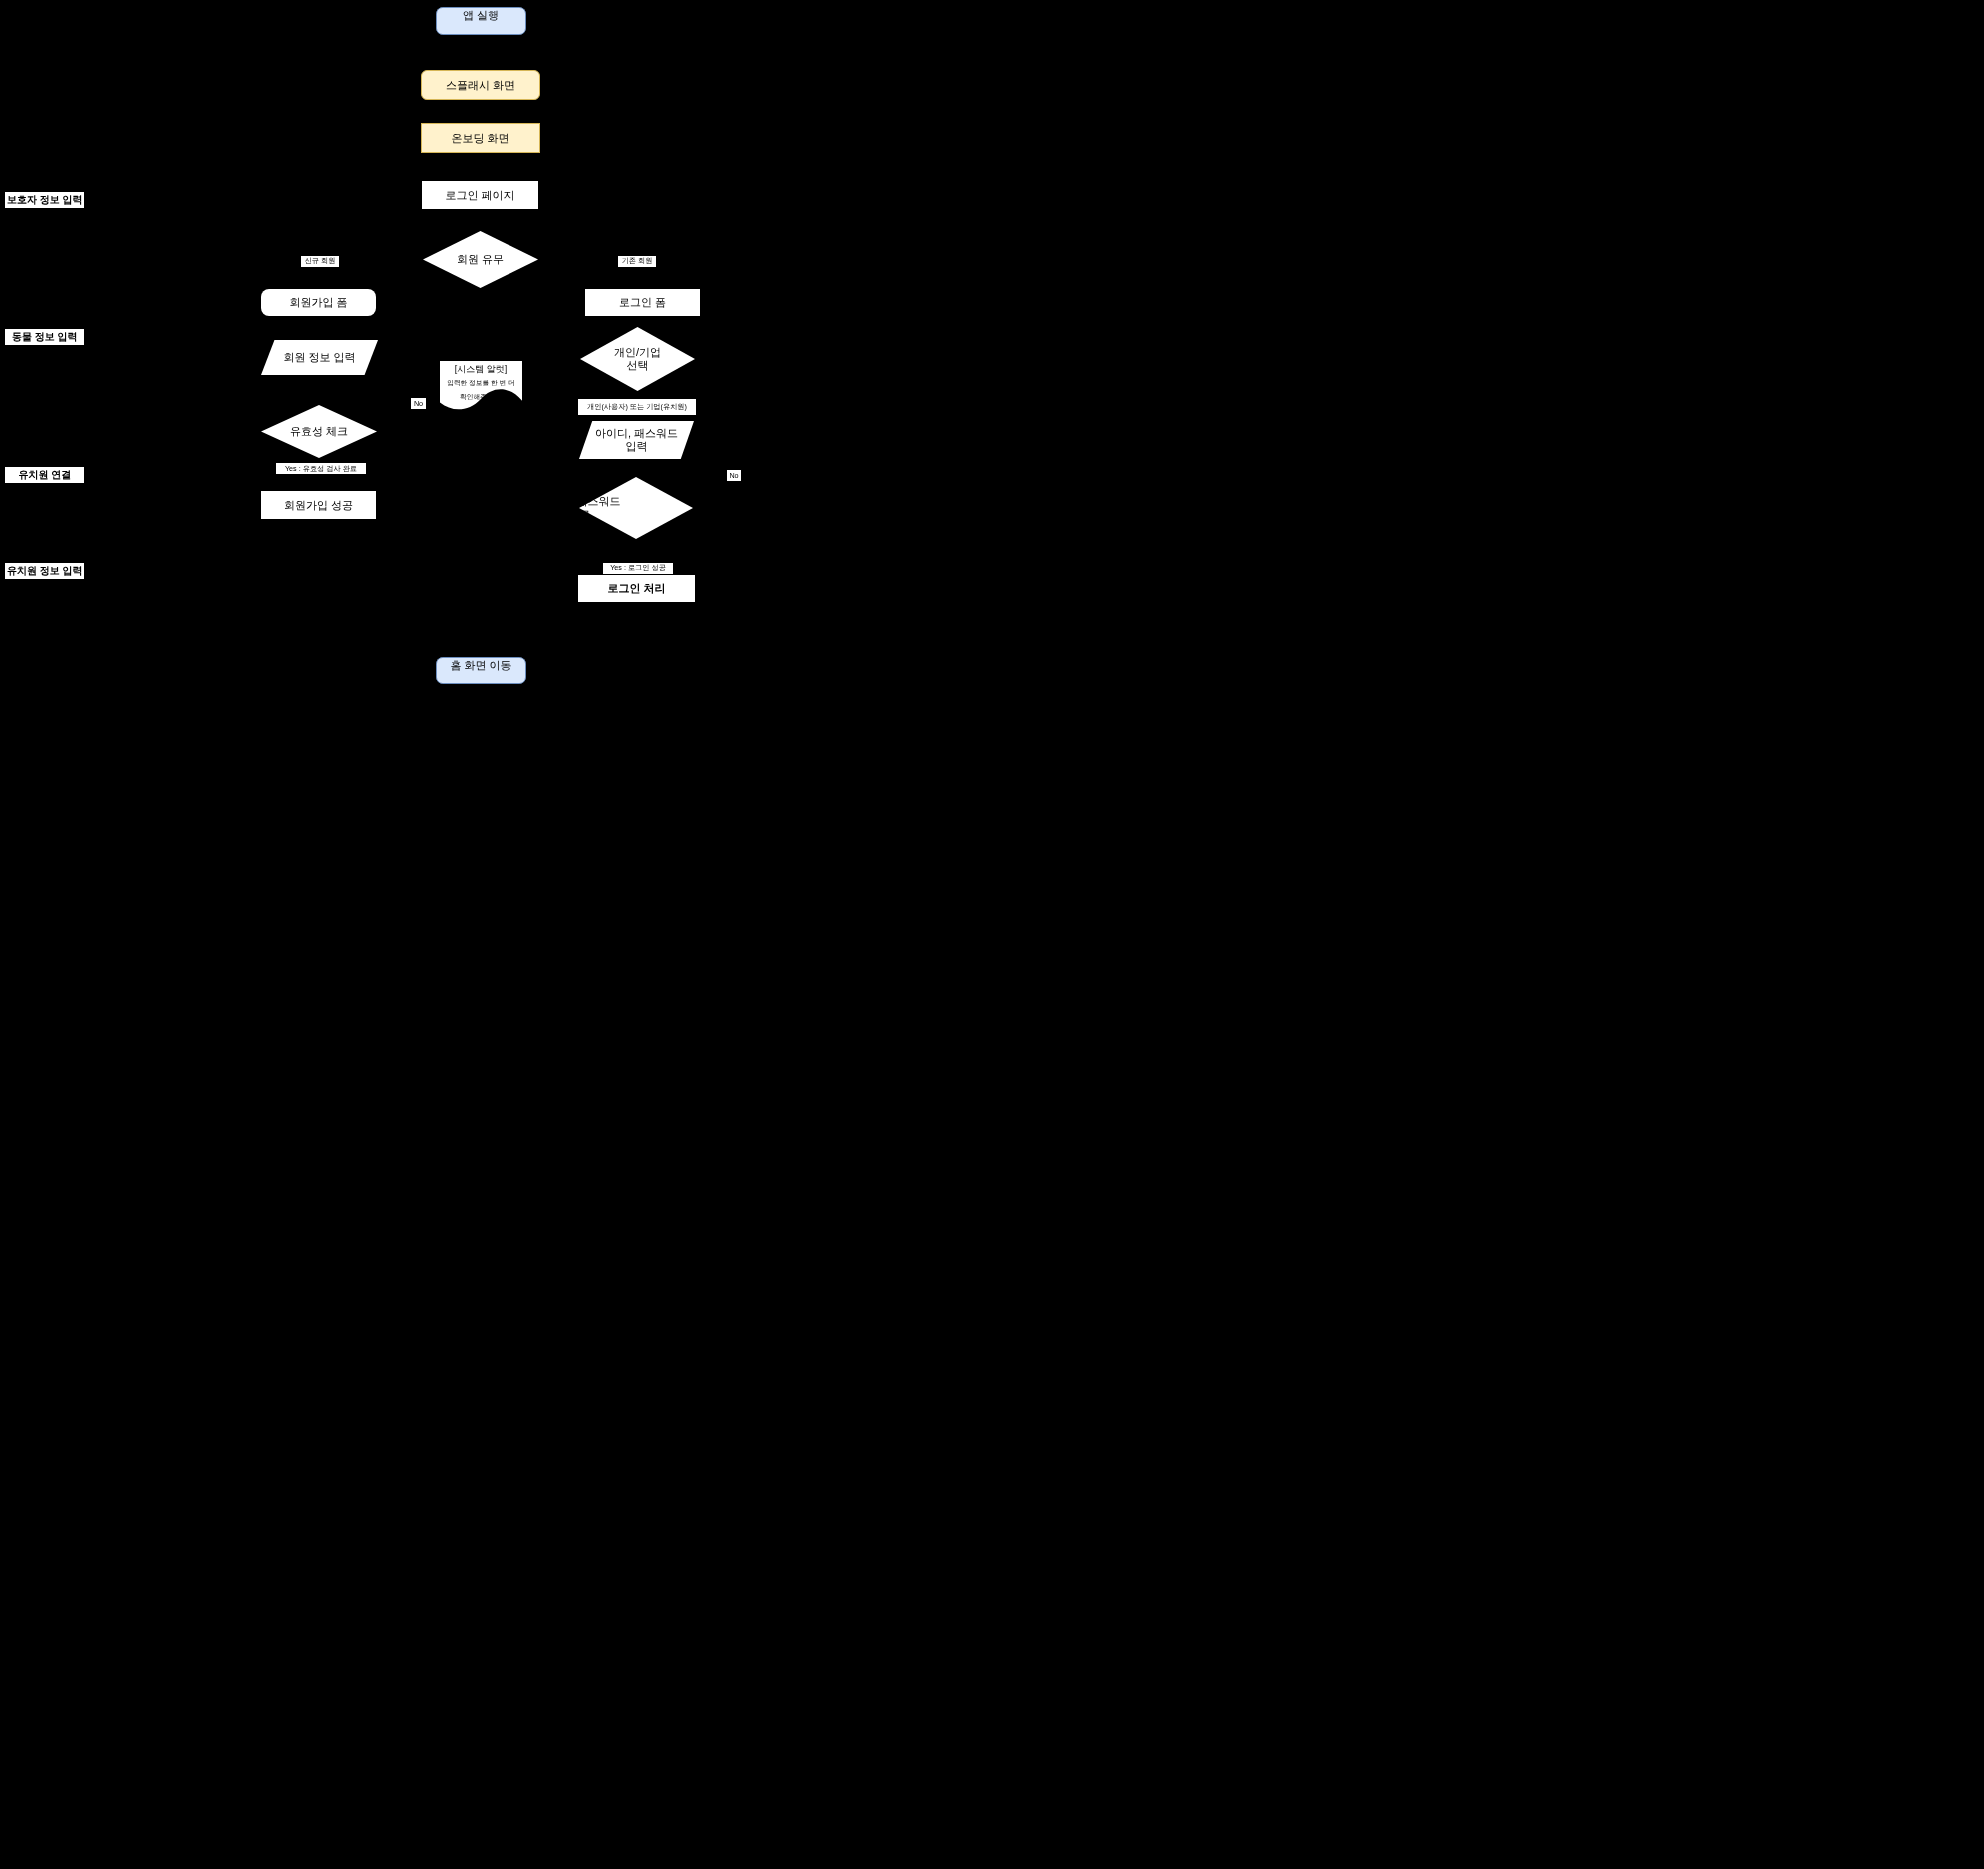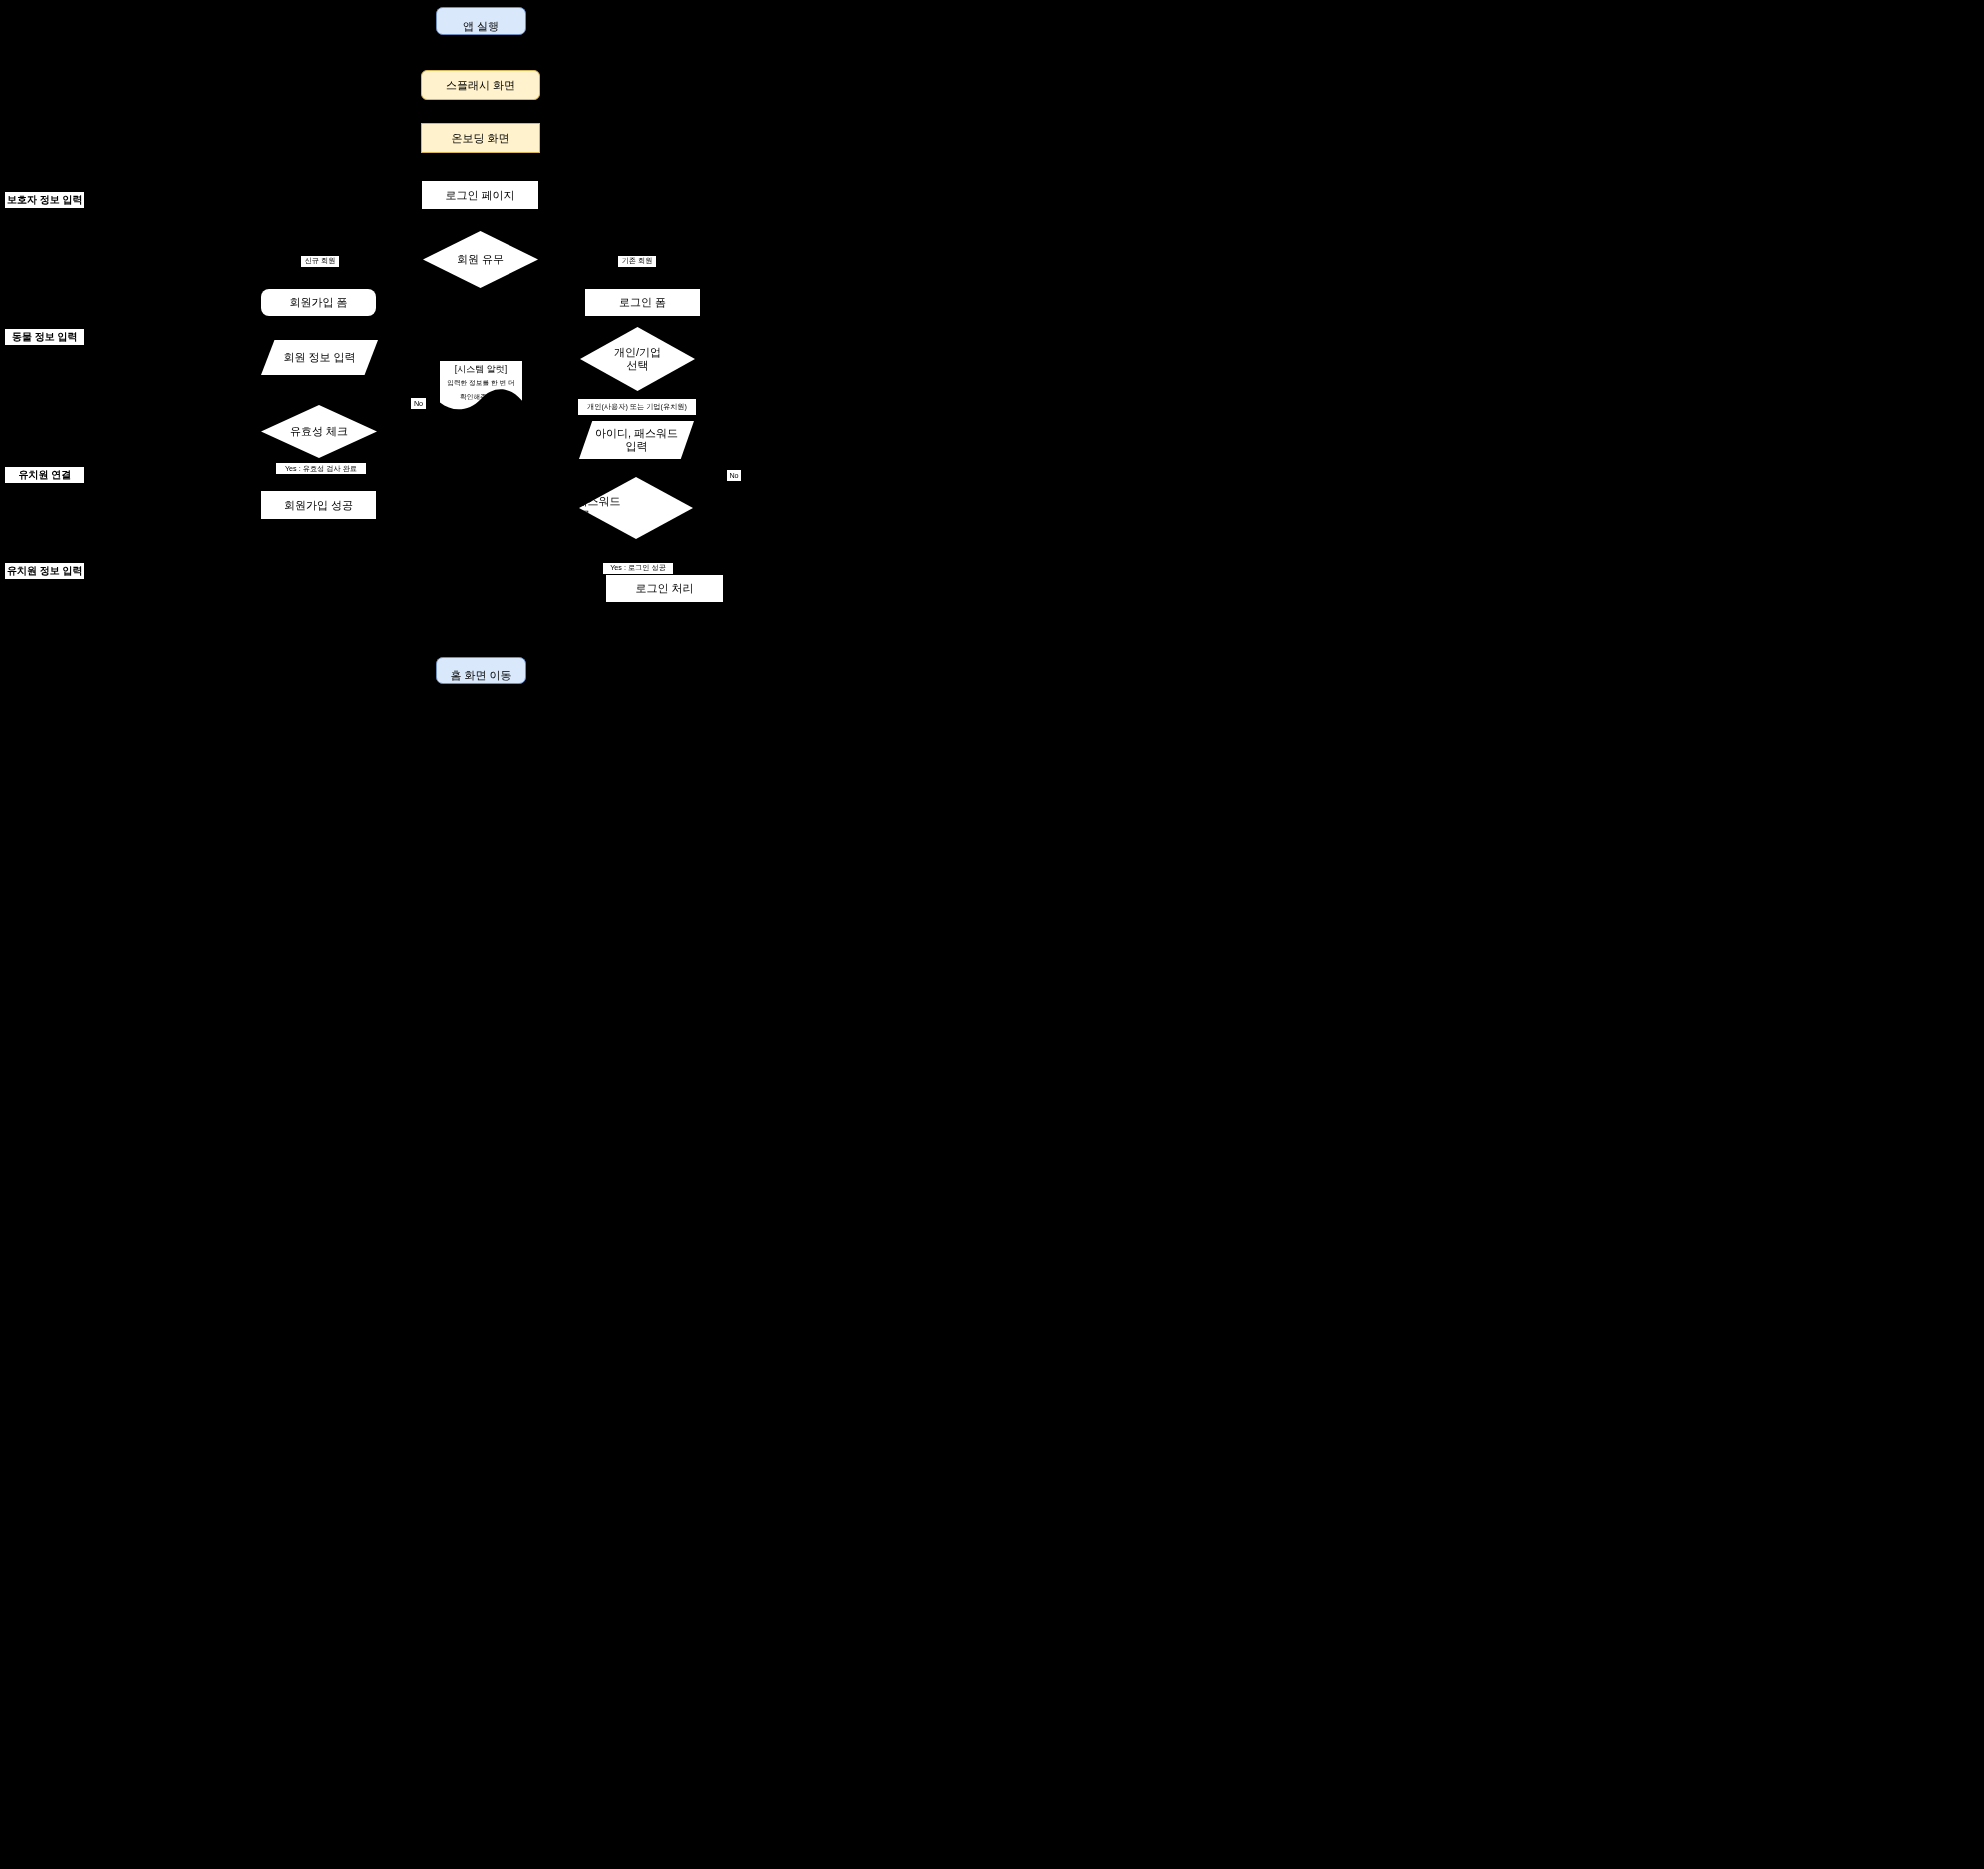--- a/index.html
+++ b/index.html
@@ -32,21 +32,21 @@
     text-align: center;
     font-size: 11px;
     line-height: 1.2;
     z-index: 2;
   }
   .terminal {
     background: #dae8fc;
     border: 1px solid #6c8ebf;
     border-radius: 6.7px;
     display: flex;
-    align-items: flex-end;
+    align-items: flex-start;
     justify-content: center;
     font-size: 11px;
   }
   .screen {
     background: #fff2cc;
     border: 1px solid #d6b656;
     display: flex;
     align-items: center;
     justify-content: center;
     font-size: 11px;
@@ -221,21 +221,21 @@
     <div class="label wide-label">
       <span>아이디, 패스워드</span>
       <span>체크</span>
     </div>
   </div>
 
   <div class="chip" style="left:603px; top:551px; width:68px; height:10.6px;margin-top:12px;">
     <span>Yes : 로그인 성공</span>
   </div>
 
-  <div class="node process" style="left:606px; top:575px; width:117px; height:27px;">
+  <div class="node process" style="left:578px; top:575px; width:117px; height:27px;font-weight:bold;">
     <span>로그인 처리</span>
   </div>
 
   <div class="node terminal" style="left:436px; top:657px; width:88px; height:25px;">
     <span>홈 화면 이동</span>
   </div>
 
 </div>
 
 

